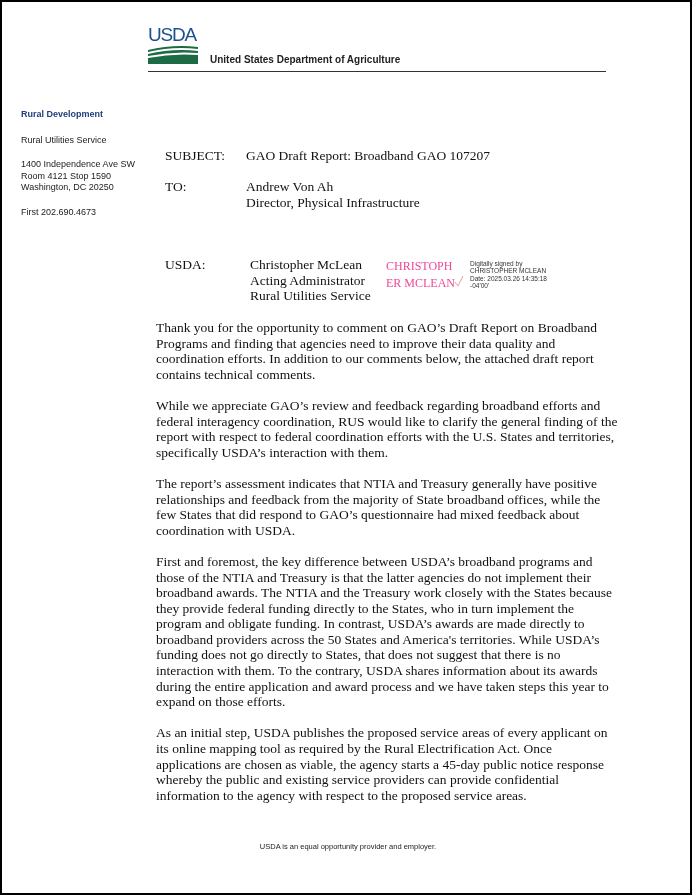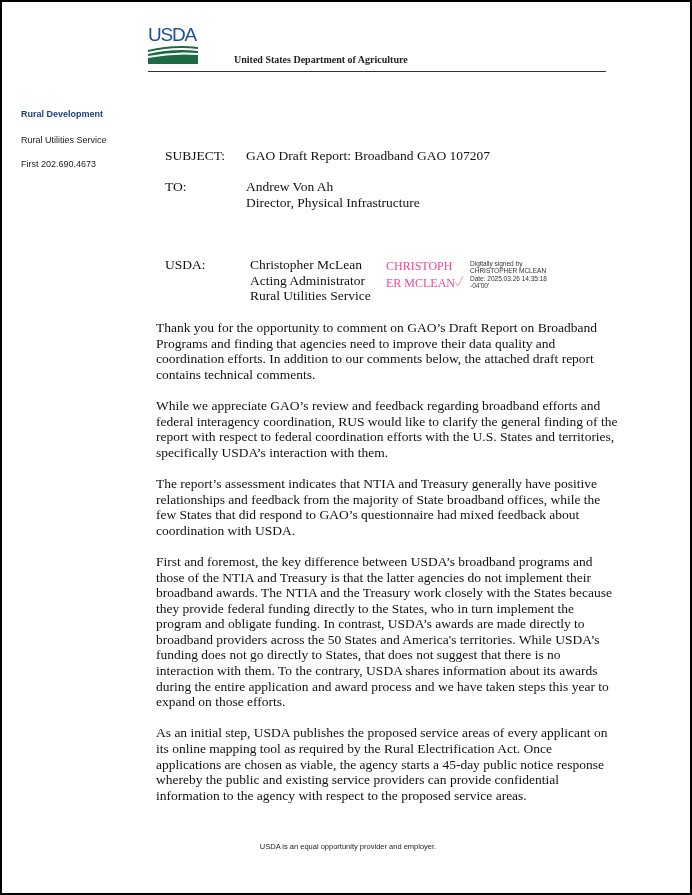--- a/index.html
+++ b/index.html
@@ -10,22 +10,22 @@
   }
   .page-inner { position: absolute; left: 0; top: 0; width: 688px; height: 695px; }
   
   .logo { position: absolute; left: 146px; top: 25px; width: 50px; height: 37px; }
   .logo-text {
     position: absolute; left: 0; top: -3px; font-family: "Liberation Sans", sans-serif;
     font-size: 19px; letter-spacing: -1.2px; color: #1e4f91; font-weight: normal;
   }
   .logo-svg { position: absolute; left: 0; top: 18px; }
   .dept-name {
-    position: absolute; left: 208px; top: 52px; font-family: Liberation Serif, serif;
-    font-size: 10px; font-weight: bold; color: #222; margin-left: 24px;
+    position: absolute; left: 208px; top: 52px; font-family: Liberation Sans, sans-serif;
+    font-size: 10px; font-weight: bold; color: #222;
   }
   .header-rule { position: absolute; left: 146px; top: 69px; width: 458px; height: 0; border-top: 1.5px solid #333; }
   
   .sidebar { position: absolute; left: 19px; top: 107px; width: 125px; font-family: "Liberation Sans", sans-serif; font-size: 9px; color: #222; line-height: 11.5px; }
   .sidebar .agency { color: #1e3f7a; font-weight: bold; margin-bottom: 14px; }
   .sidebar .service { margin-bottom: 13px; }
   .sidebar .addr { margin-bottom: 13px; }
   
   .memo { font-family: "Liberation Serif", serif; font-size: 13.5px; color: #111; line-height: 15.5px; }
   .memo-label { position: absolute; left: 163px; }
@@ -65,20 +65,25 @@
       <path d="M0 9 Q25 3 50 6 L50 8 Q25 6 0 11 Z" fill="#1d6b45"></path>
       <path d="M0 13 Q25 8 50 10 L50 19 L0 19 Z" fill="#1d6b45"></path>
     </svg>
   </div>
   <div class="dept-name">United States Department of Agriculture</div>
   <div class="header-rule"></div>
 
   <div class="sidebar">
     <div class="agency">Rural Development</div>
     <div class="service">Rural Utilities Service</div>
+    <div class="addr">
+      <div>1400 Independence Ave SW</div>
+      <div>Room 4121 Stop 1590</div>
+      <div>Washington, DC 20250</div>
+    </div>
     <div>First 202.690.4673</div>
   </div>
 
   <div class="memo">
     <div class="memo-label" style="top:146px">SUBJECT:</div>
     <div class="memo-value" style="top:146px">GAO Draft Report: Broadband GAO 107207</div>
 
     <div class="memo-label" style="top:177px">TO:</div>
     <div class="memo-value" style="top:177px">
       <div>Andrew Von Ah</div>

